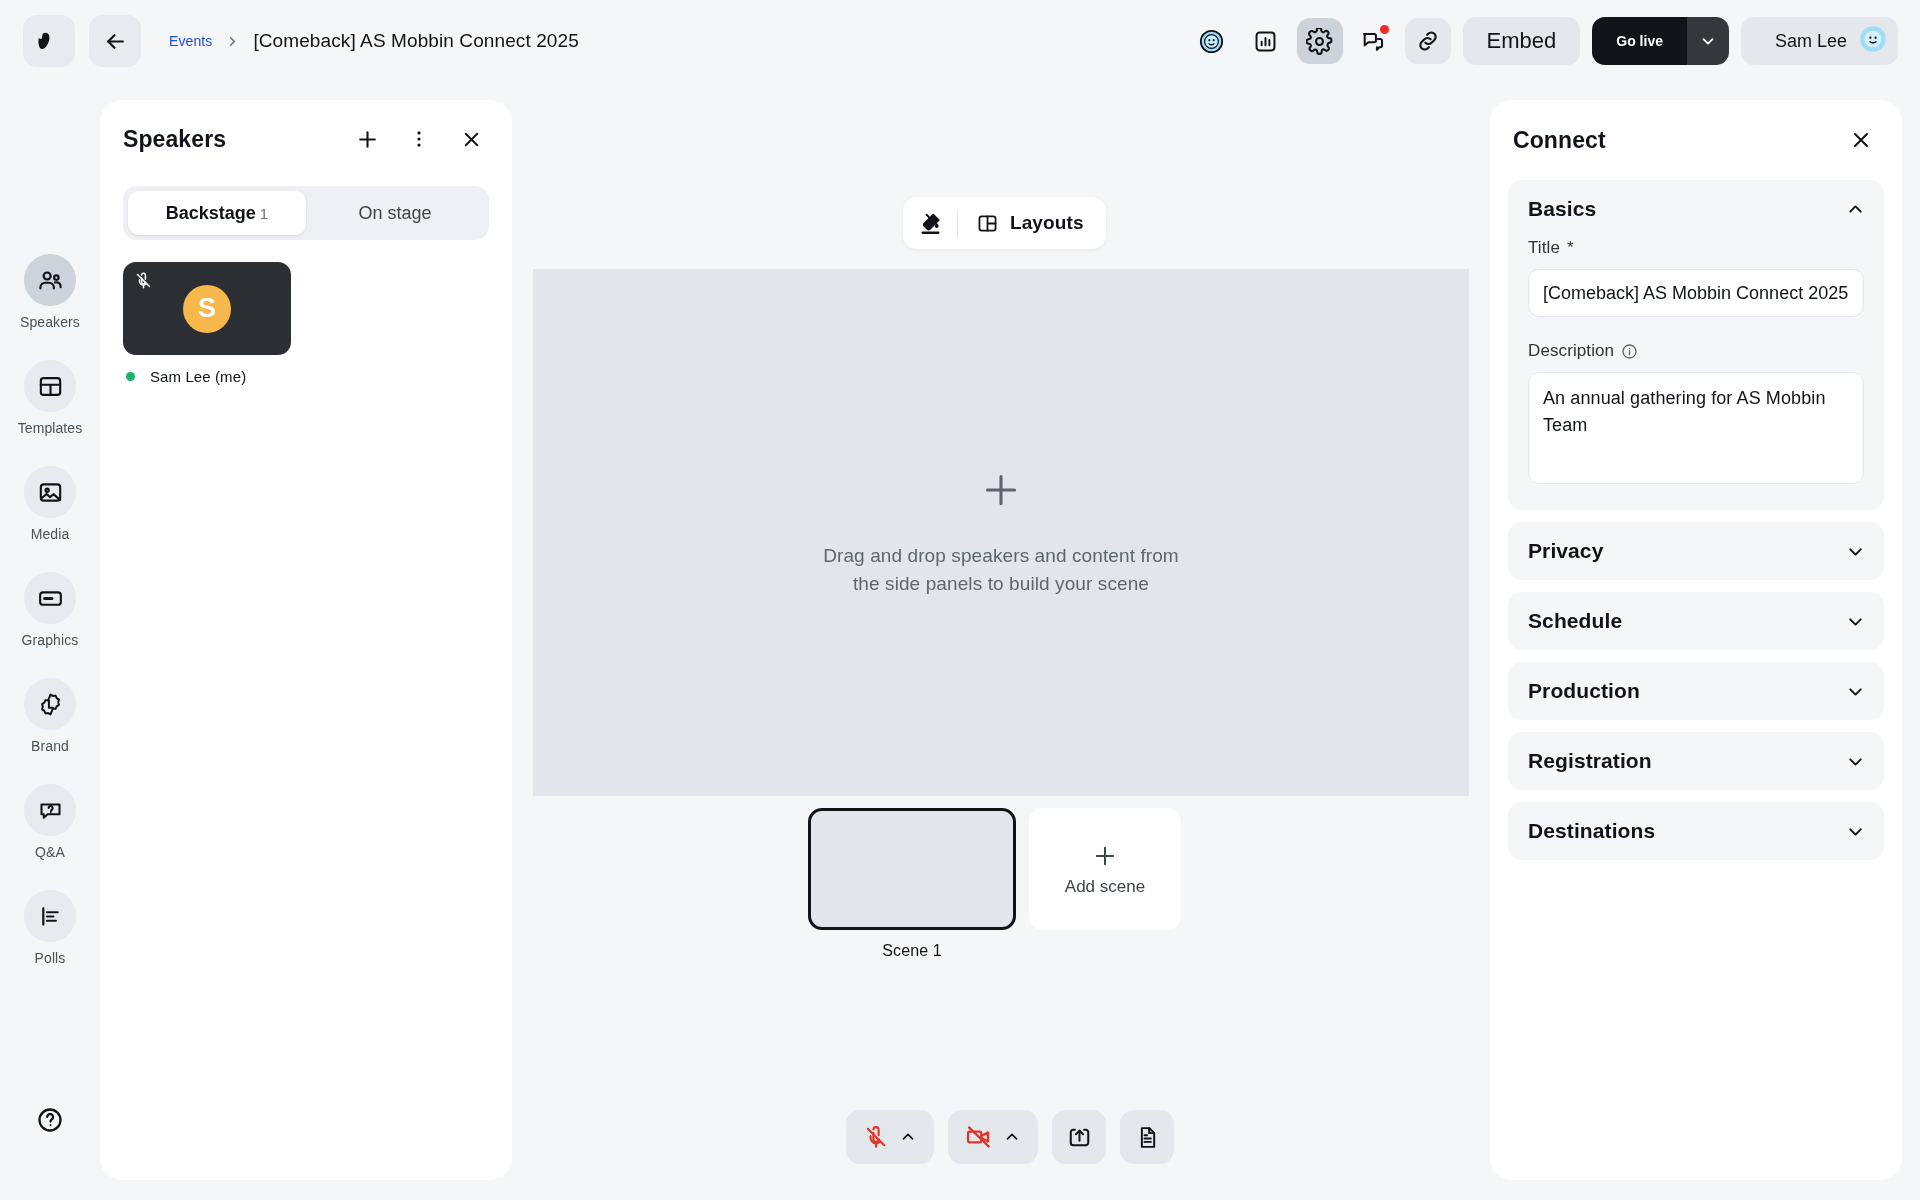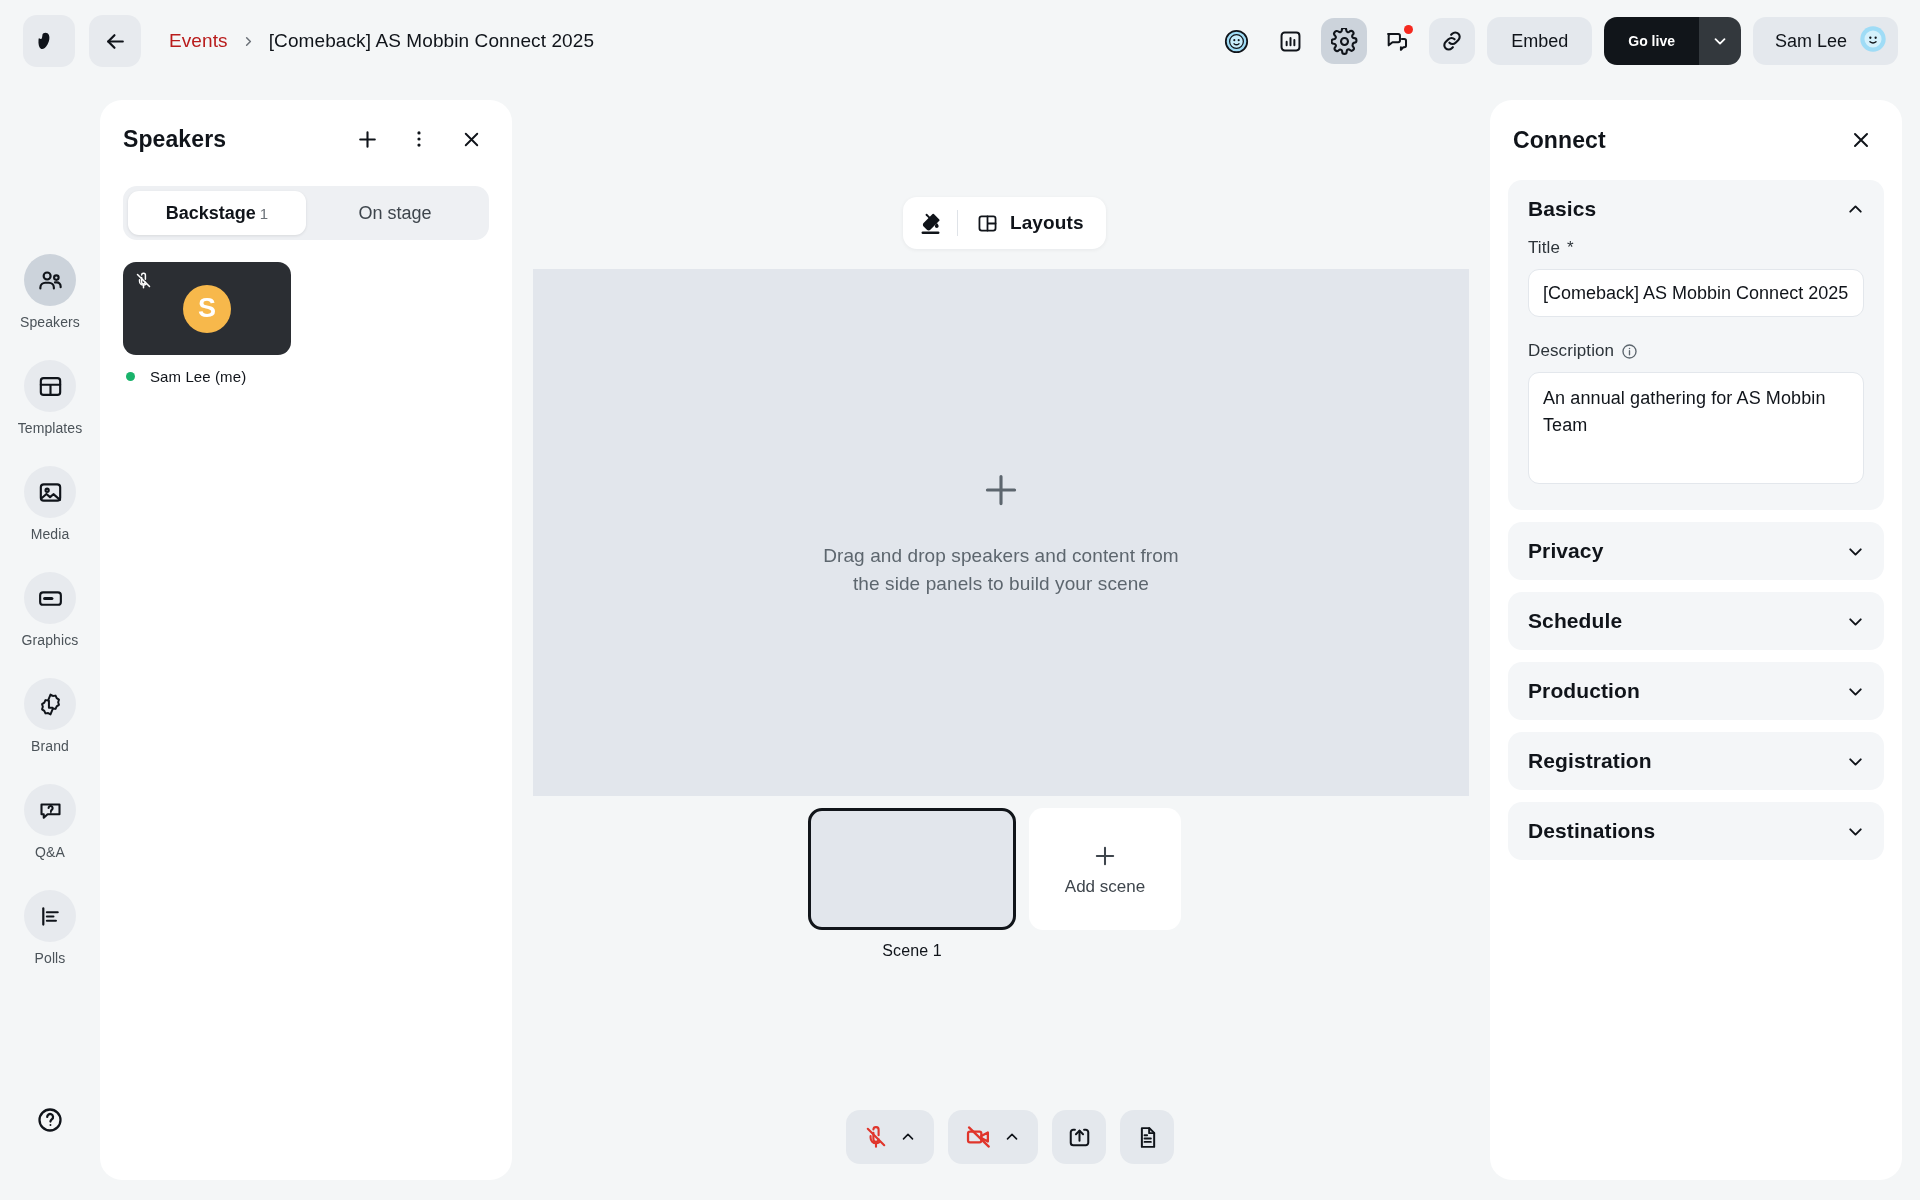--- a/index.html
+++ b/index.html
@@ -21,57 +21,57 @@
   .logo-btn {
     width: 52px; height: 52px; border-radius: 14px; background: #e7eaee;
     display: flex; align-items: center; justify-content: center;
   }
   .logo-btn svg { display: block; }
   .back-btn {
     width: 52px; height: 52px; border-radius: 14px; background: #e7eaee;
     display: flex; align-items: center; justify-content: center;
   }
   .crumbs { display: flex; align-items: center; gap: 13px; margin-left: 14px; }
-  .crumb-events { font-size: 19px; color: #b91c1c; letter-spacing: .1px; }
+  .crumb-events { font-size: 14px; color: #1d4ed8; letter-spacing: .1px; }
   .crumb-sep { color: #6b7178; display: flex; align-items: center; }
   .crumb-title { font-size: 19px; color: #10141a; font-weight: 500; letter-spacing: .1px; }
 
   .tb-right {
     margin-left: auto; display: flex; align-items: center; gap: 8px; padding-right: 22px;
   }
   .icon-btn {
     width: 46px; height: 46px; border-radius: 13px; background: transparent;
     display: flex; align-items: center; justify-content: center; position: relative;
   }
   .icon-btn.chip { background: #e4e8ed; }
   .icon-btn.active { background: #ccd3db; }
   .badge-dot {
     position: absolute; top: 7px; right: 8px; width: 9px; height: 9px;
     background: #f5291f; border-radius: 50%;
   }
   .embed-btn {
     height: 48px; padding: 0 24px; border-radius: 13px; background: #e4e8ed;
-    display: flex; align-items: center; font-size: 18px; font-weight: 500; color: #10141a;
+    display: flex; align-items: center; font-size: 22px; font-weight: 500; color: #10141a;
     margin-left: 4px;
   }
   .golive-group { display: flex; height: 48px; margin-left: 4px; }
   .golive-main {
     background: #11151a; color: #fff; font-size: 14px; font-weight: 600;
     display: flex; align-items: center; padding: 0 24px;
     border-radius: 13px 0 0 13px;
   }
   .golive-caret {
     background: #33383d; width: 42px; border-radius: 0 13px 13px 0;
     display: flex; align-items: center; justify-content: center;
   }
   .user-chip {
     height: 48px; border-radius: 13px; background: #e4e8ed; display: flex;
     align-items: center; gap: 11px; padding: 0 10px 0 22px; margin-left: 4px;
   }
-  .user-chip .nm { font-size: 18px; font-weight: 500; color: #10141a; }
+  .user-chip .nm { font-size: 18px; font-weight: 500; color: #10141a; margin-left: 12px; }
 
   
   .rail {
     position: absolute; left: 0; top: 82px; width: 100px; height: 1118px;
     display: flex; flex-direction: column; align-items: center; padding-top: 172px;
   }
   .rail-item {
     width: 64px; display: flex; flex-direction: column; align-items: center;
     margin-bottom: 30px;
   }

